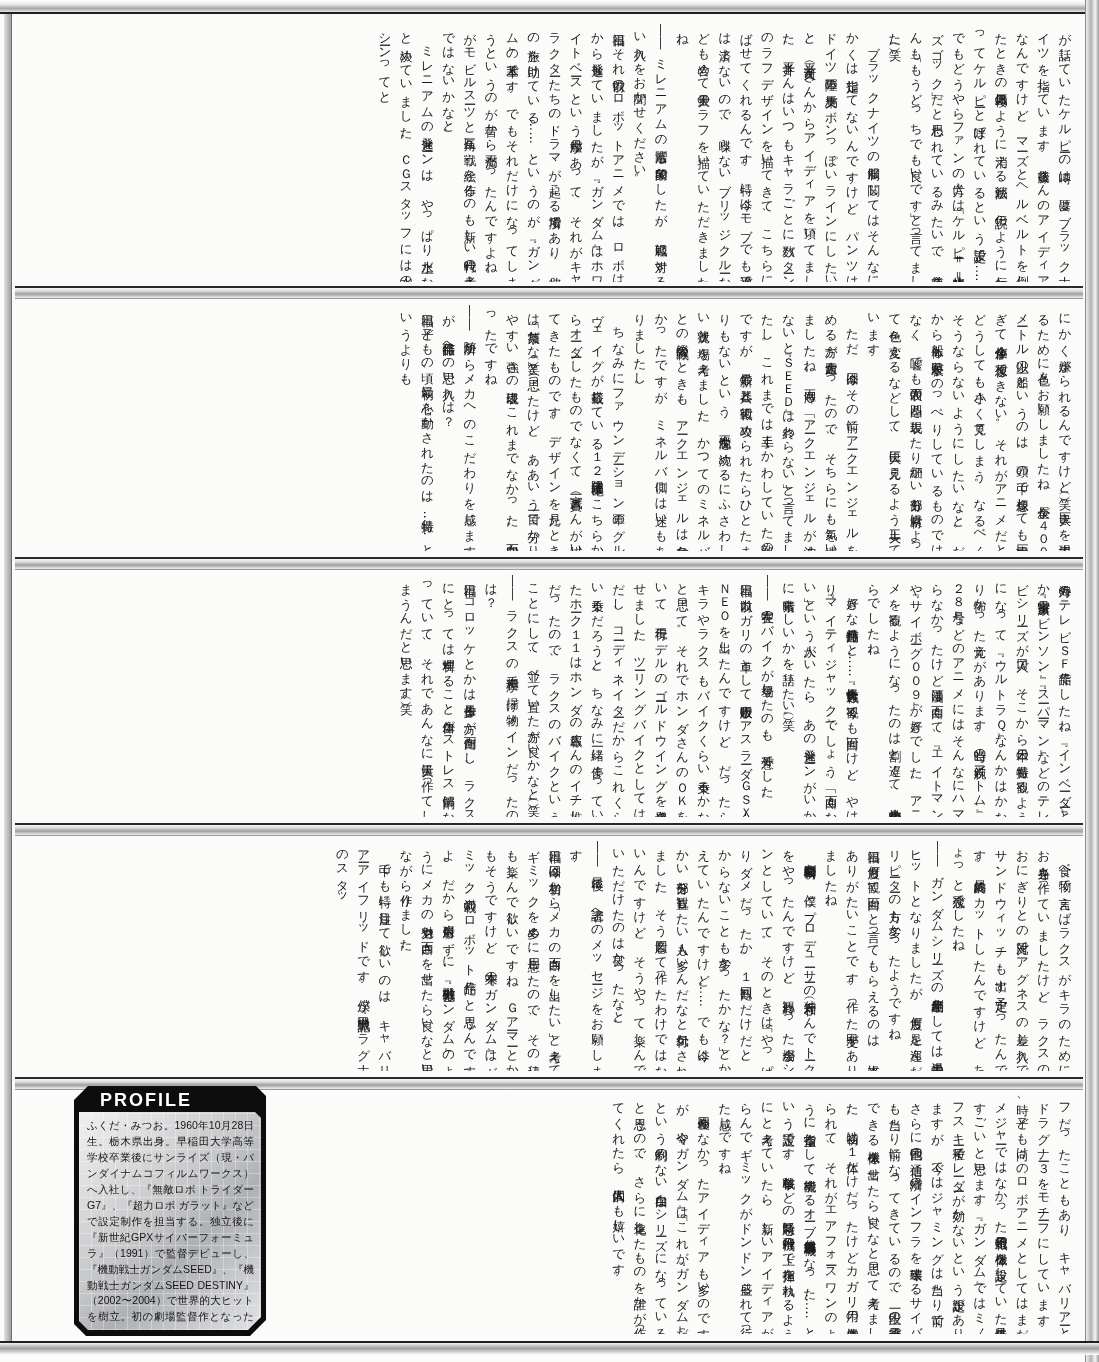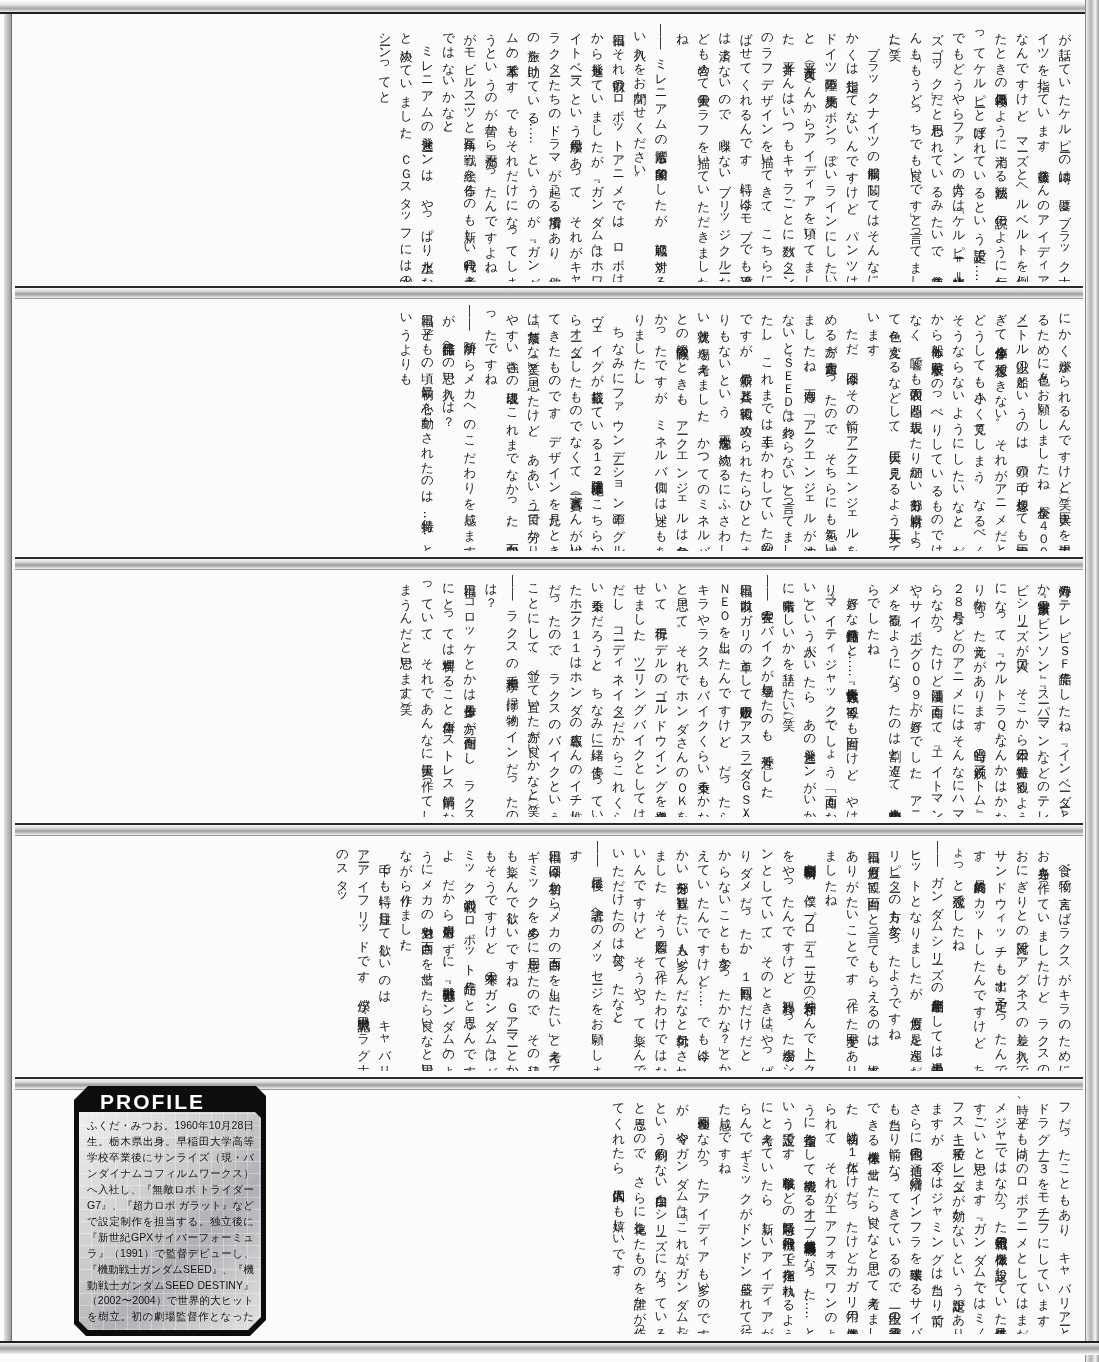--- a/index.html
+++ b/index.html
@@ -59,21 +59,21 @@
   
   .profile-box{
     position:absolute;left:74px;top:1086px;width:192px;height:250px;
     background:#0d0d0d;
     clip-path:polygon(14px 0, calc(100% - 10px) 0, 100% 10px,
                       100% calc(100% - 16px), calc(100% - 16px) 100%,
                       12px 100%, 0 calc(100% - 12px), 0 14px);
   }
   .profile-title{
     position:absolute;top:4px;left:26px;
-    color:#ffffff;font-weight:bold;font-size:21px;letter-spacing:2px;
+    color:#ffffff;font-weight:bold;font-size:18px;letter-spacing:2px;
     font-family:"Liberation Sans",sans-serif;
   }
   .profile-panel{
     position:absolute;left:5px;right:5px;top:26px;bottom:6px;
     background-image:
       repeating-linear-gradient(0deg, rgba(255,255,255,0.30) 0 1px, transparent 1px 12px),
       repeating-linear-gradient(90deg, rgba(255,255,255,0.30) 0 1px, transparent 1px 12px),
       linear-gradient(135deg,#f0f0f1 0%,#c6c7c9 45%,#aeb0b3 62%,#e2e3e5 100%);
     clip-path:polygon(0 0, calc(100% - 6px) 0, 100% 6px,
                       100% calc(100% - 13px), calc(100% - 13px) 100%,

